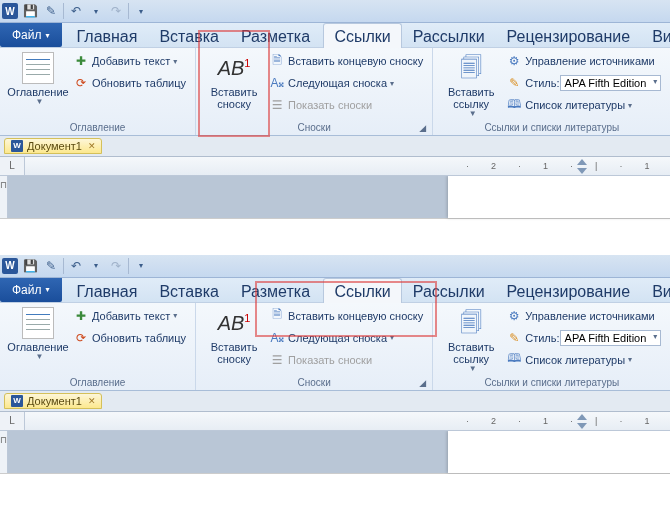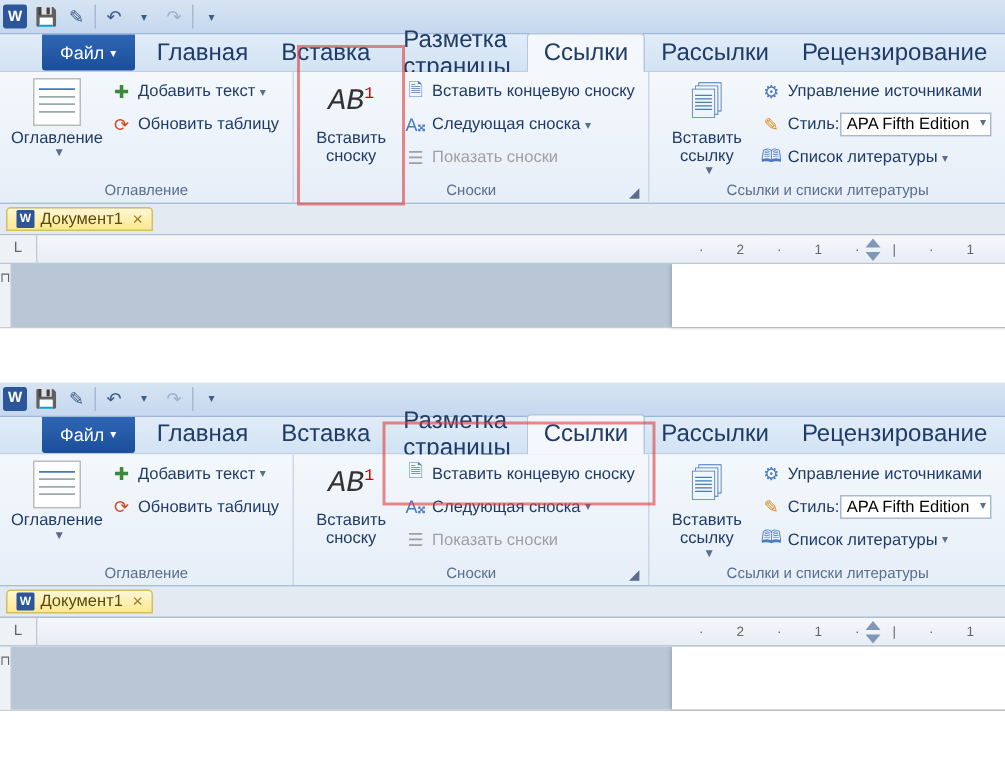--- a/index.html
+++ b/index.html
@@ -41,24 +41,23 @@
   .qat-sep {
     width: 1px; height: 16px;
     background: #a7b9d2;
     margin: 0 2px;
   }
   
   .tabrow {
     height: 24px;
     background: linear-gradient(#e0ecf8, #d3e3f3);
     display: flex;
-    align-items: center;
+    align-items: flex-start;
     border-bottom: 1px solid #c0d0e4;
     position: relative;
-    padding-left: 28px;
   }
   .file-tab {
     background: linear-gradient(#2f66b3, #1a4e9b);
     color: #fff;
     height: 24px;
     padding: 0 12px;
     display: flex; align-items: center;
     font-size: 12px;
     border-radius: 0 0 2px 2px;
     margin-right: 4px;
@@ -258,21 +257,21 @@
   
   .toc-icon {
     width:30px;height:30px;
     background:#fff;border:1px solid #bbb;
     position:relative;
   }
   .toc-icon::before,.toc-icon::after{
     content:"";position:absolute;left:3px;right:3px;height:1px;background:#427bbd;top:6px;box-shadow:0 5px 0 #9aa,0 10px 0 #9aa,0 15px 0 #9aa;
   }
   .ab1-icon{
-    font-family:Liberation Mono, monospace;
+    font-family:Liberation Sans, sans-serif;
     font-size:20px;color:#333;font-style:italic;position:relative;
   }
   .ab1-icon sup{color:#c00;font-size:11px;font-style:normal;}
   .link-big-icon{
     width:30px;height:30px;display:flex;align-items:center;justify-content:center;
     color:#4a7abf;font-size:22px;
   }
   .refresh-ico{color:#ce4b1f;}
   .plus-ico{color:#3b8a3b;}
 </style>

